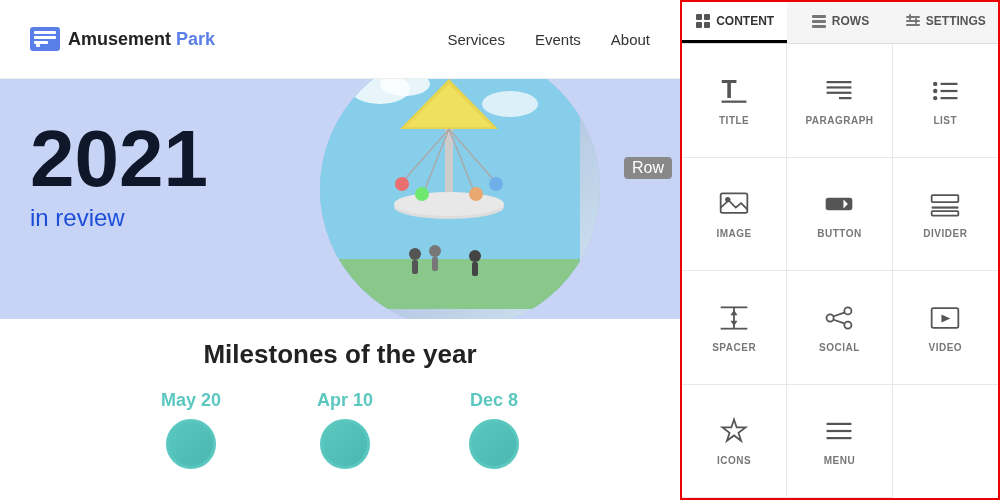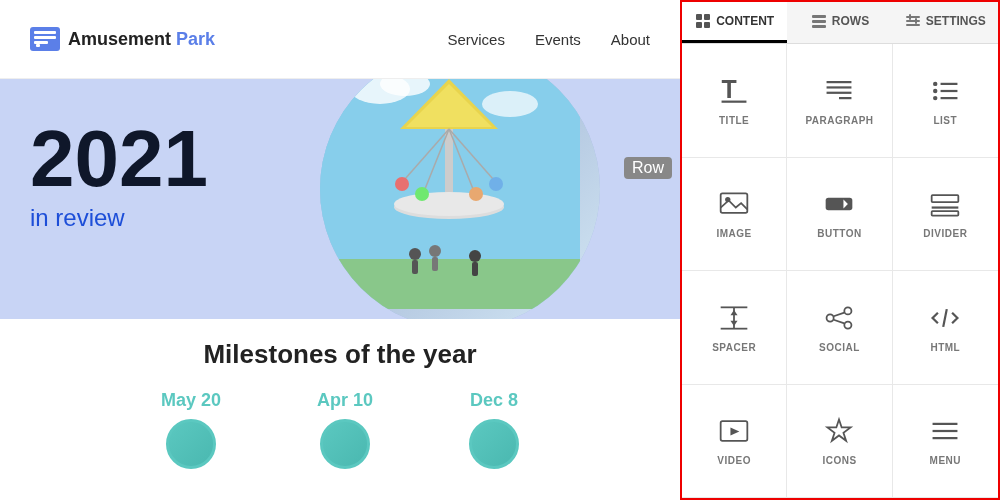--- a/index.html
+++ b/index.html
@@ -422,28 +422,20 @@
       <svg class="icon-svg" viewBox="0 0 36 36">
         <circle cx="8" cy="18" r="4" stroke="#555" stroke-width="2" fill="none"></circle>
         <circle cx="28" cy="10" r="4" stroke="#555" stroke-width="2" fill="none"></circle>
         <circle cx="28" cy="26" r="4" stroke="#555" stroke-width="2" fill="none"></circle>
         <line x1="12" y1="16" x2="24" y2="12" stroke="#555" stroke-width="2"></line>
         <line x1="12" y1="20" x2="24" y2="24" stroke="#555" stroke-width="2"></line>
       </svg>
       <span class="content-item-label">SOCIAL</span>
     </div>
 
-    <div class="content-item">
-      <svg class="icon-svg" viewBox="0 0 36 36">
-        <polyline points="10,12 4,18 10,24" stroke="#555" stroke-width="2.5" fill="none"></polyline>
-        <polyline points="26,12 32,18 26,24" stroke="#555" stroke-width="2.5" fill="none"></polyline>
-        <line x1="20" y1="8" x2="16" y2="28" stroke="#555" stroke-width="2.5"></line>
-      </svg>
-      <span class="content-item-label">HTML</span>
-    </div>
 
     <div class="content-item">
       <svg class="icon-svg" viewBox="0 0 36 36">
         <rect x="3" y="7" width="30" height="22" rx="2" stroke="#555" stroke-width="2" fill="none"></rect>
         <polygon points="14,14 14,23 24,18.5" fill="#555"></polygon>
       </svg>
       <span class="content-item-label">VIDEO</span>
     </div>
 
     <div class="content-item">

